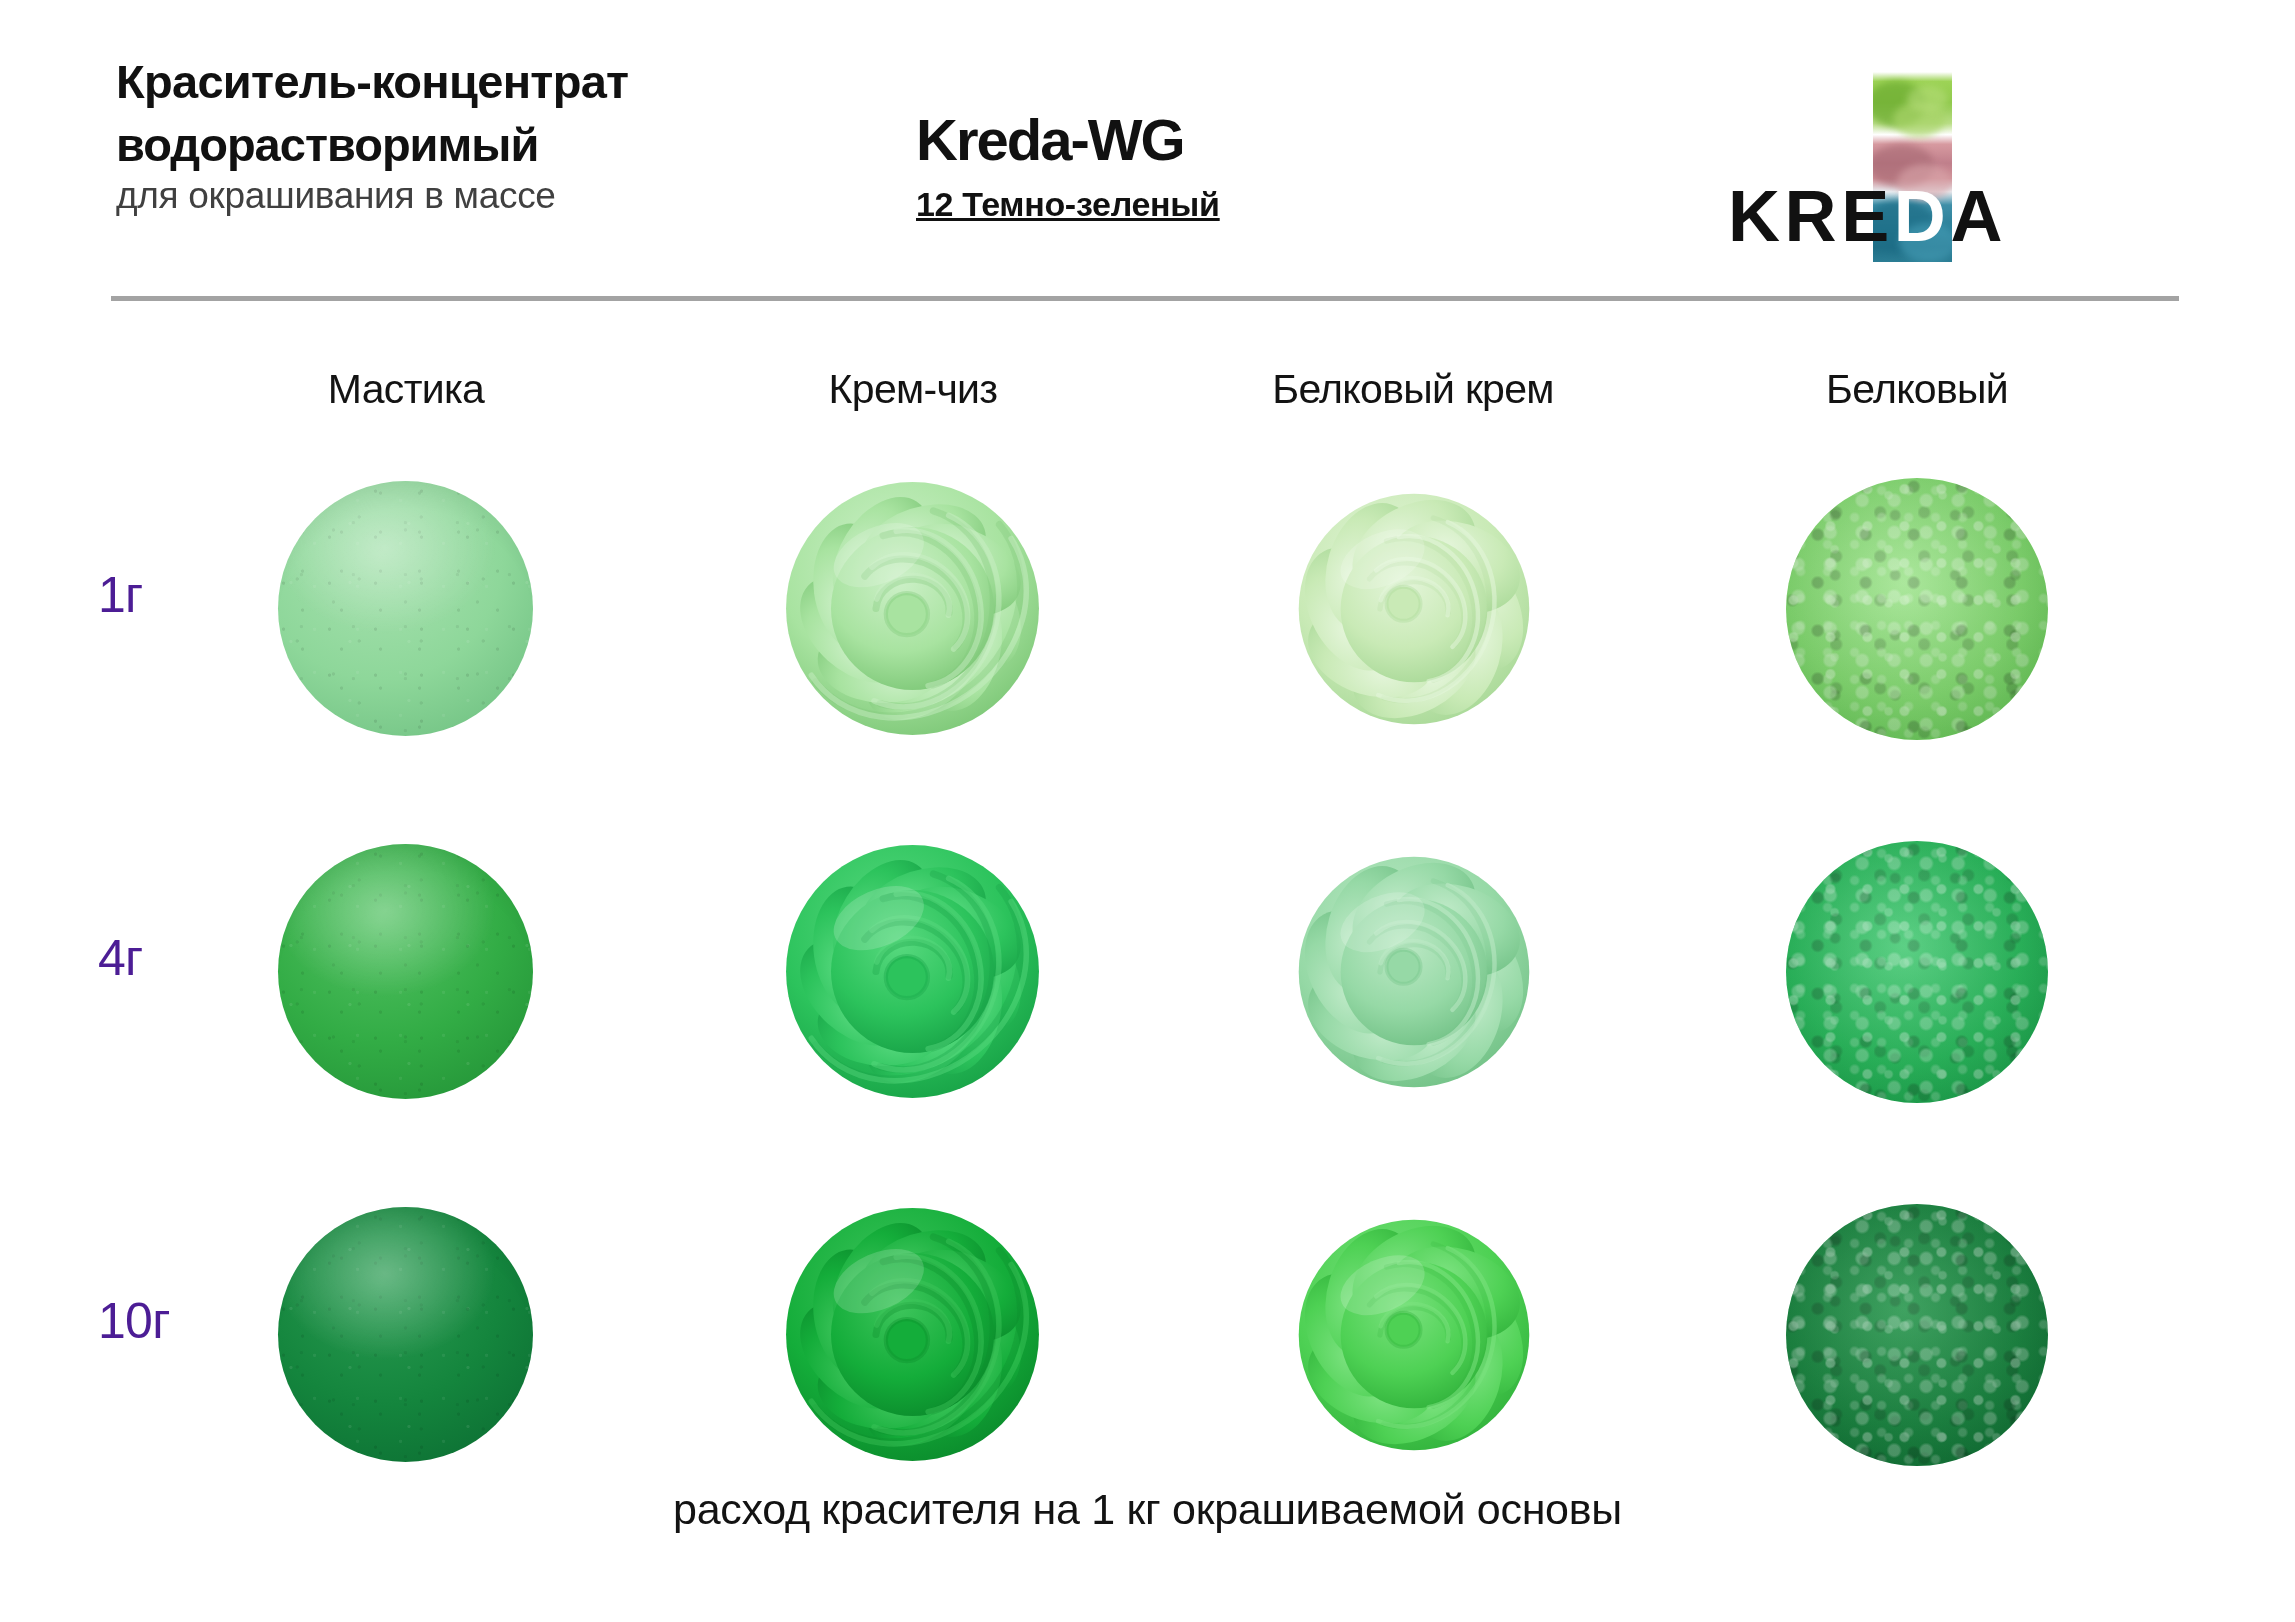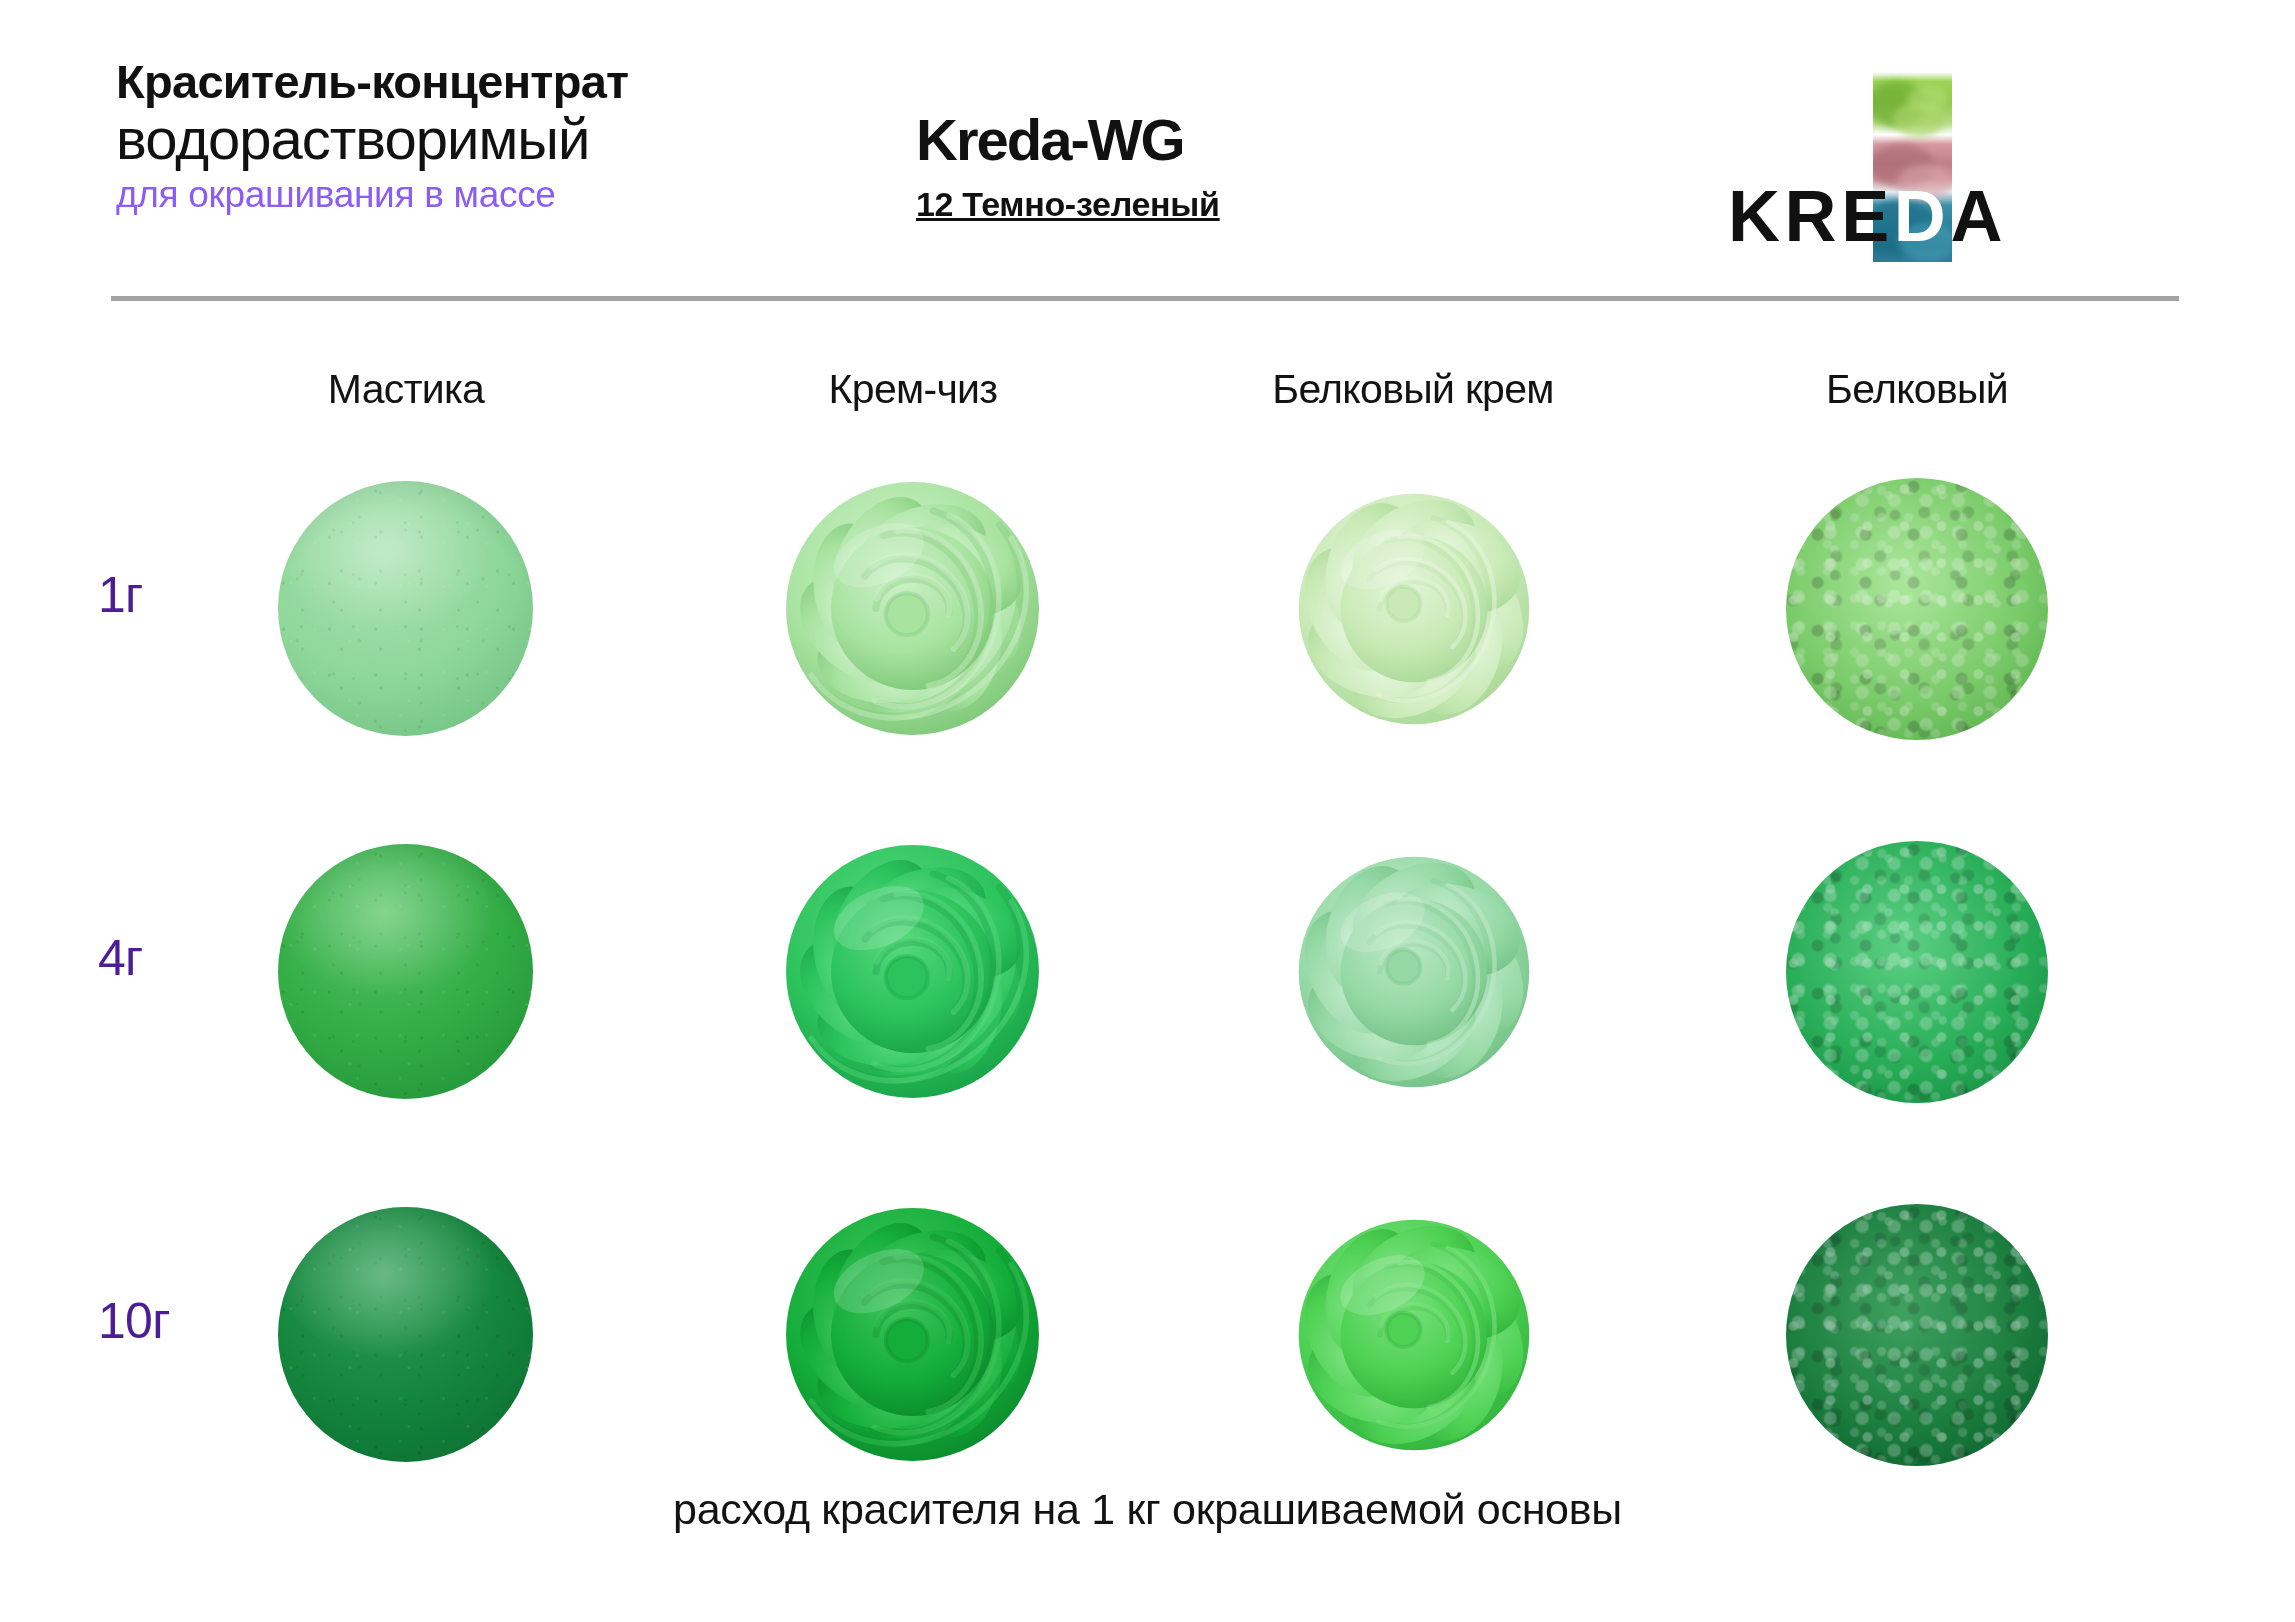--- a/index.html
+++ b/index.html
@@ -17,26 +17,26 @@
     position:absolute; left:0; top:0; width:2295px; height:308px;
   }
   #header-left{
     position:absolute; left:116px; top:58px; width:759px;
   }
   .hl-line1{
     font-size:47px; font-weight:700; letter-spacing:-0.7px;
     line-height:1.02; white-space:nowrap;
   }
   .hl-line2{
-    font-size:58px; font-weight:400; letter-spacing:-1px;
-    line-height:1.02; white-space:nowrap; margin-top:3px;
+    font-size:47px; font-weight:700; letter-spacing:-1px;
+    line-height:1.02; white-space:nowrap; margin-top:15px;
   }
   .hl-line3{
     font-size:37px; font-weight:400; letter-spacing:-0.3px;
-    line-height:1.05; white-space:nowrap; margin-top:7.9px; color:#8b5cf6;
+    line-height:1.05; white-space:nowrap; margin-top:7.9px; color:#404040;
   }
   #header-mid{
     position:absolute; left:916px; top:111px;
   }
   .hm-title{
     font-size:58px; font-weight:700; letter-spacing:-2px; line-height:1;
     white-space:nowrap;
   }
   .hm-sub{
     font-size:34px; font-weight:700; letter-spacing:-0.3px; line-height:1;

